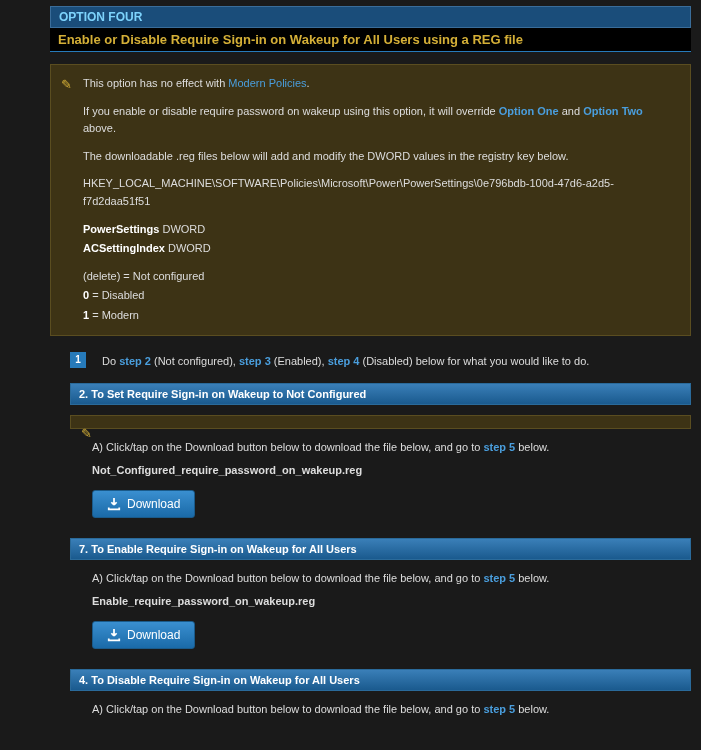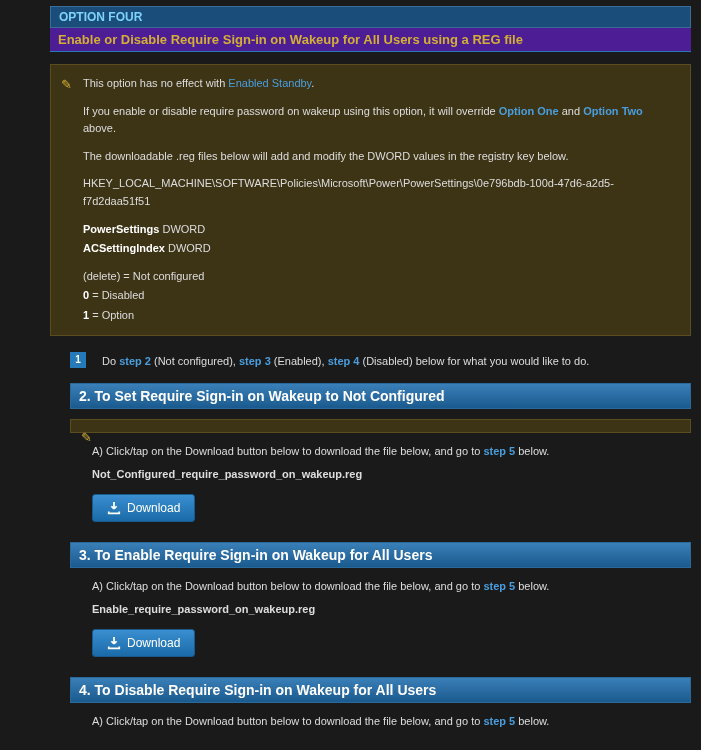--- a/index.html
+++ b/index.html
@@ -13,21 +13,21 @@
 }
 .option-bar {
   background: #1a4d7a;
   color: #7dd3fc;
   font-weight: bold;
   font-size: 12px;
   padding: 3px 8px;
   border: 1px solid #3a6d9a;
 }
 .section-title {
-  background: #4c1d95;
+  background: #000000;
   color: #d4af37;
   font-weight: bold;
   font-size: 13px;
   padding: 4px 8px;
   border-bottom: 1px solid #267aba;
   margin-bottom: 12px;
 }
 .note-box {
   background: #3d3315;
   border: 1px solid #5a4d20;
@@ -64,21 +64,21 @@
   font-size: 10px;
   font-weight: bold;
   margin-right: 8px;
   flex-shrink: 0;
 }
 .step-text { color: #ddd; line-height: 1.5; padding-top: 1px; padding-left: 8px; }
 .sub-header {
   background: linear-gradient(to bottom, #3a7fb8, #1a5a8e);
   color: #fff;
   font-weight: bold;
-  font-size: 14px;
+  font-size: 11px;
   padding: 4px 8px;
   margin: 8px 0 10px 20px;
   border: 1px solid #2a6a9a;
 }
 .sub-note {
   background: #3d3315;
   border: 1px solid #5a4d20;
   padding: 6px 10px;
   margin: 0 0 10px 20px;
   position: relative;
@@ -105,29 +105,29 @@
 </style>
 </head>
 <body>
 
 <div class="option-bar">OPTION FOUR</div>
 <div class="section-title">Enable or Disable Require Sign-in on Wakeup for All Users using a REG file</div>
 
 <div class="note-box">
   <span class="note-icon">✎</span>
   <div class="content">
-    <p><span>This option has no effect with </span><span class="link">Enabled Standby</span><span>.</span></p>
+    <p><span>This option has no effect with </span><span class="link">Modern Policies</span><span>.</span></p>
     <p><span>If you enable or disable require password on wakeup using this option, it will override </span><span class="inline-link">Option One</span><span> and </span><span class="inline-link">Option Two</span><span> above.</span></p>
     <p>The downloadable .reg files below will add and modify the DWORD values in the registry key below.</p>
     <p>HKEY_LOCAL_MACHINE\SOFTWARE\Policies\Microsoft\Power\PowerSettings\0e796bdb-100d-47d6-a2d5-f7d2daa51f51</p>
     <p style="margin-bottom:2px"><b>PowerSettings</b><span> DWORD</span></p>
     <p><b>ACSettingIndex</b><span> DWORD</span></p>
     <p style="margin-bottom:2px">(delete) = Not configured</p>
     <p style="margin-bottom:2px"><b>0</b><span> = Disabled</span></p>
-    <p style="margin-bottom:0"><b>1</b><span> = Option</span></p>
+    <p style="margin-bottom:0"><b>1</b><span> = Modern</span></p>
   </div>
 </div>
 
 <div class="step-line">
   <span class="step-num">1</span>
   <span class="step-text"><span>Do </span><span class="inline-link">step 2</span><span> (Not configured), </span><span class="inline-link">step 3</span><span> (Enabled), </span><span class="inline-link">step 4</span><span> (Disabled) below for what you would like to do.</span></span>
 </div>
 
 <div class="sub-header">2. To Set Require Sign-in on Wakeup to Not Configured</div>
 <div class="sub-note">
@@ -137,21 +137,21 @@
   <p><span>A) Click/tap on the Download button below to download the file below, and go to </span><span class="inline-link">step 5</span><span> below.</span></p>
   <p class="filename">Not_Configured_require_password_on_wakeup.reg</p>
   <div class="download-btn">
     <svg width="14" height="14" viewBox="0 0 16 16" fill="#fff">
         <path d="M8 1v8m0 0L5 6m3 3l3-3M2 12v2h12v-2" stroke="#fff" stroke-width="2" fill="none"></path>
       </svg>
     <span>Download</span>
   </div>
 </div>
 
-<div class="sub-header">3. To Enable Require Sign-in on Wakeup for All Users</div>
+<div class="sub-header">7. To Enable Require Sign-in on Wakeup for All Users</div>
 <div class="sub-content">
   <p><span>A) Click/tap on the Download button below to download the file below, and go to </span><span class="inline-link">step 5</span><span> below.</span></p>
   <p class="filename">Enable_require_password_on_wakeup.reg</p>
   <div class="download-btn">
     <svg width="14" height="14" viewBox="0 0 16 16" fill="#fff">
         <path d="M8 1v8m0 0L5 6m3 3l3-3M2 12v2h12v-2" stroke="#fff" stroke-width="2" fill="none"></path>
       </svg>
     <span>Download</span>
   </div>
 </div>

